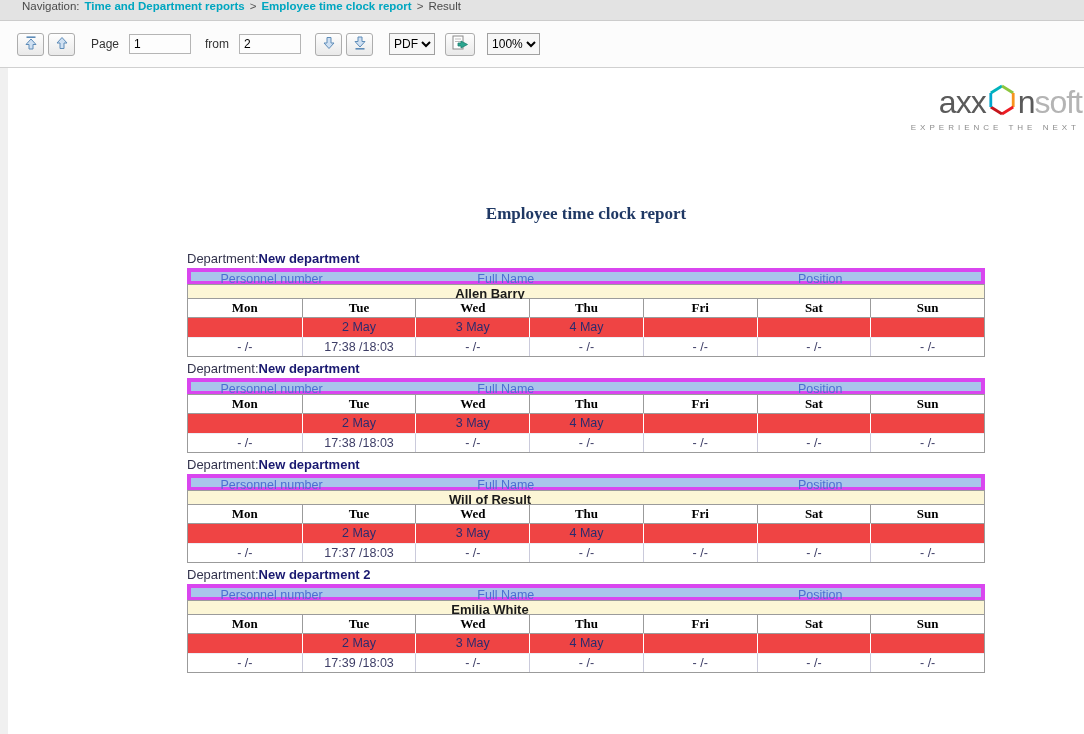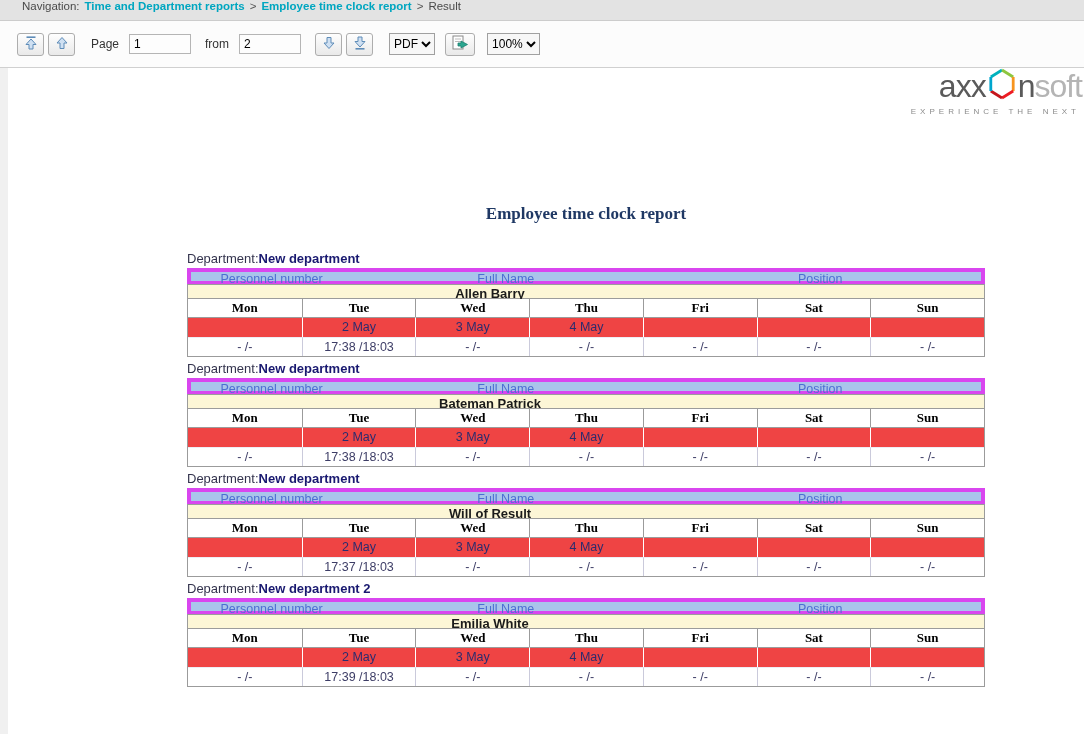--- a/index.html
+++ b/index.html
@@ -30,21 +30,21 @@
   .tb-select { margin-left:16px; height:22px; font-size:12px; font-family:"Liberation Sans",sans-serif;
                border:1px solid #a0a0a0; background:#f7f7f7; }
   .btn-export { margin-left:10px; width:30px; }
   .sel-zoom { margin-left:12px; }
 
   
   .report-area { position:relative; height:666px; background:#fff; overflow:hidden; }
   .left-strip { position:absolute; left:0; top:0; bottom:0; width:8px; background:#f0f0f0; }
 
   
-  .logo { position:absolute; top:0; right:2px; text-align:right; }
+  .logo { position:absolute; top:16px; right:2px; text-align:right; }
   .logo-row { display:flex; align-items:center; justify-content:flex-end; }
   .logo-axx, .logo-n { font-size:32px; line-height:34px; color:#5a5a5a; letter-spacing:-1px; }
   .logo-soft { font-size:32px; line-height:34px; color:#b4b4b4; letter-spacing:-1px; }
   .logo-hex { margin:0 2px; }
   .logo-tagline { margin-top:3px; font-size:8px; letter-spacing:4px; color:#8c8c8c; padding-right:2px; }
 
   .report-content { margin-left:187px; width:798px; padding-top:136px; }
   .rpt-title { text-align:center; font-family:"Liberation Serif",serif; font-weight:bold;
                font-size:17px; color:#1f3864; }
   .rpt-period { text-align:center; font-family:"Liberation Serif",serif; font-size:13px;
@@ -207,23 +207,20 @@
 
   <div class="block">
     <div class="dept-line">
       <span class="dept-label">Department:</span><span class="dept-name">New department</span>
     </div>
     <div class="hdr-row">
       <span class="hcell h1">Personnel number</span>
       <span class="hcell h2">Full Name</span>
       <span class="hcell h3">Position</span>
     </div>
-    <div class="name-row">
-      <span>Bateman Patrick</span>
-    </div>
     <div class="grid">
       <span class="gcell c-day">Mon</span>
       <span class="gcell c-day">Tue</span>
       <span class="gcell c-day">Wed</span>
       <span class="gcell c-day">Thu</span>
       <span class="gcell c-day">Fri</span>
       <span class="gcell c-day">Sat</span>
       <span class="gcell c-day">Sun</span>
       <span class="gcell c-date"></span>
       <span class="gcell c-date">2 May</span>

